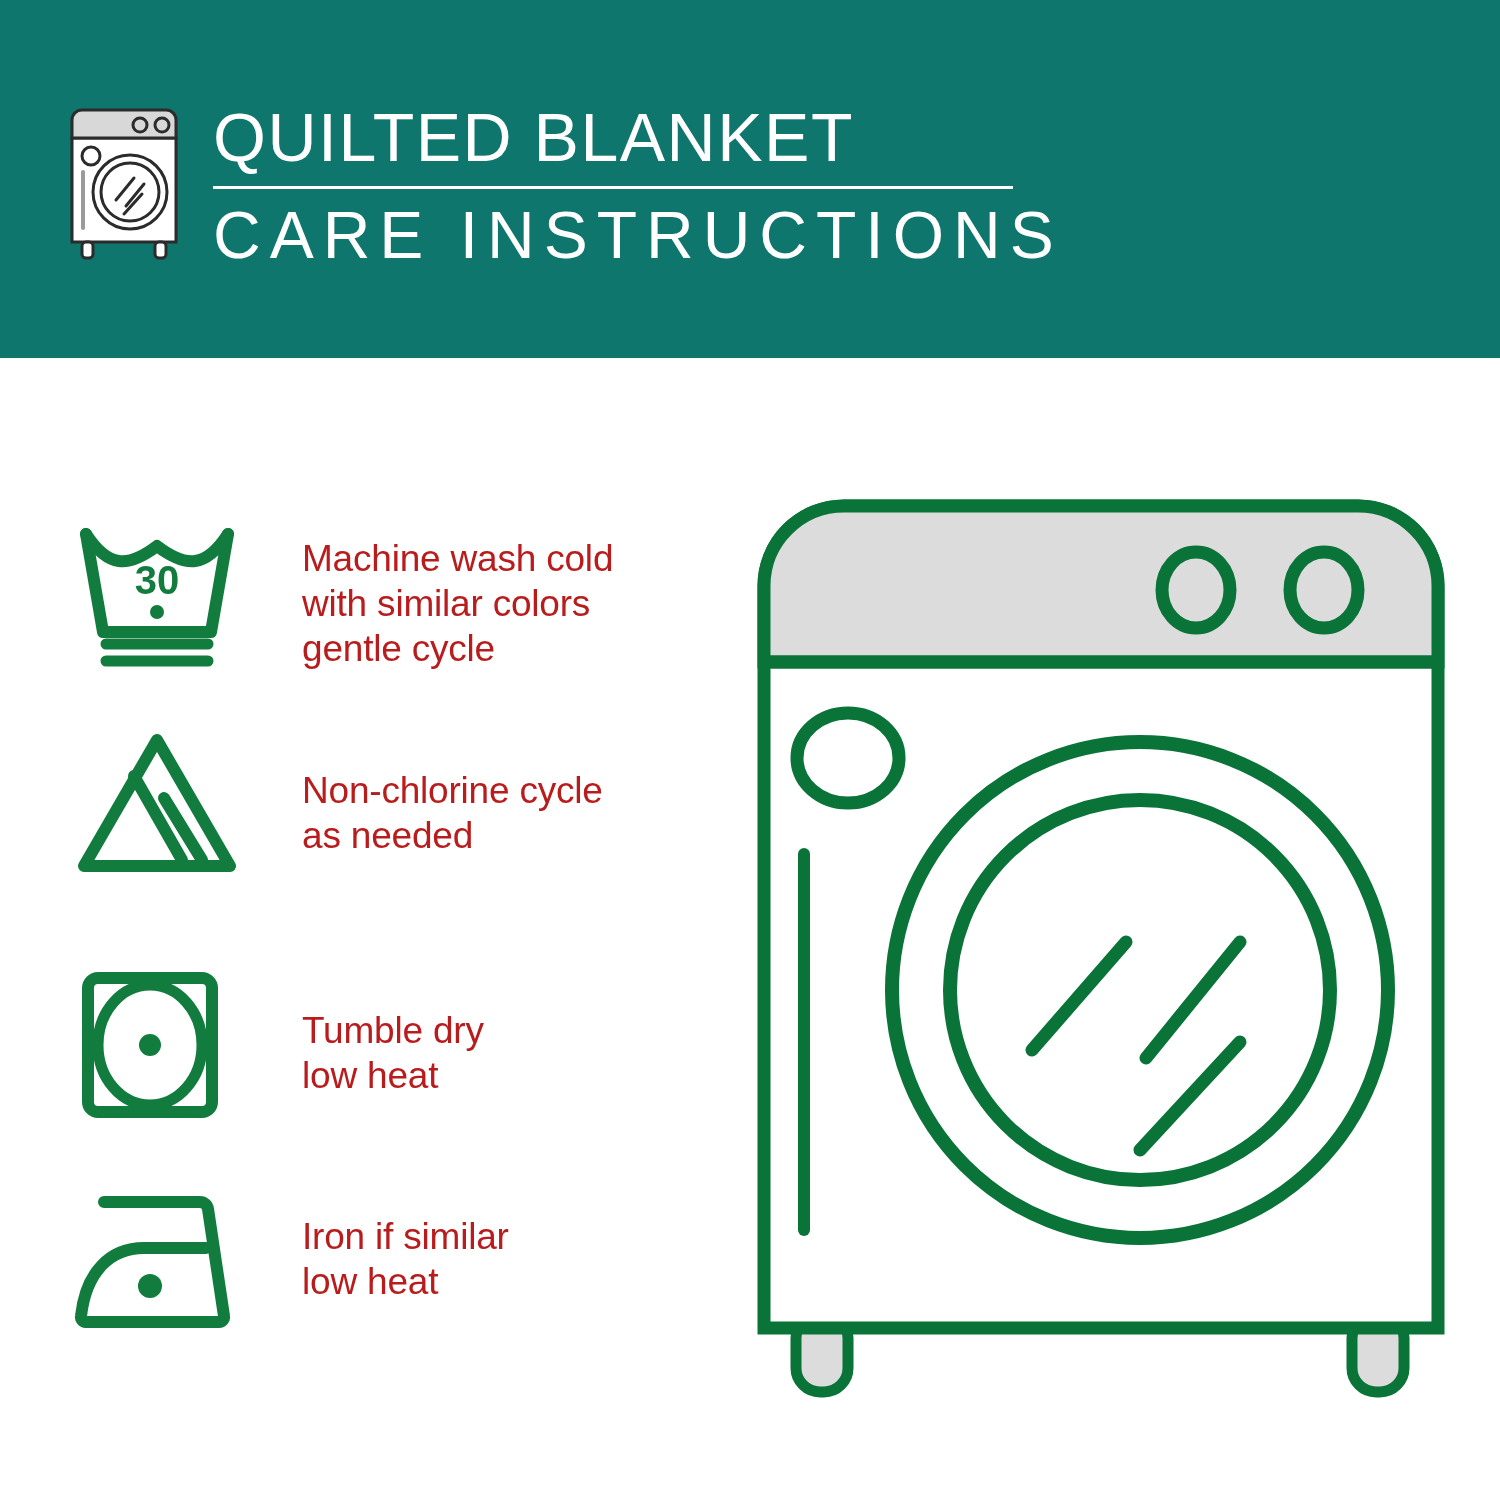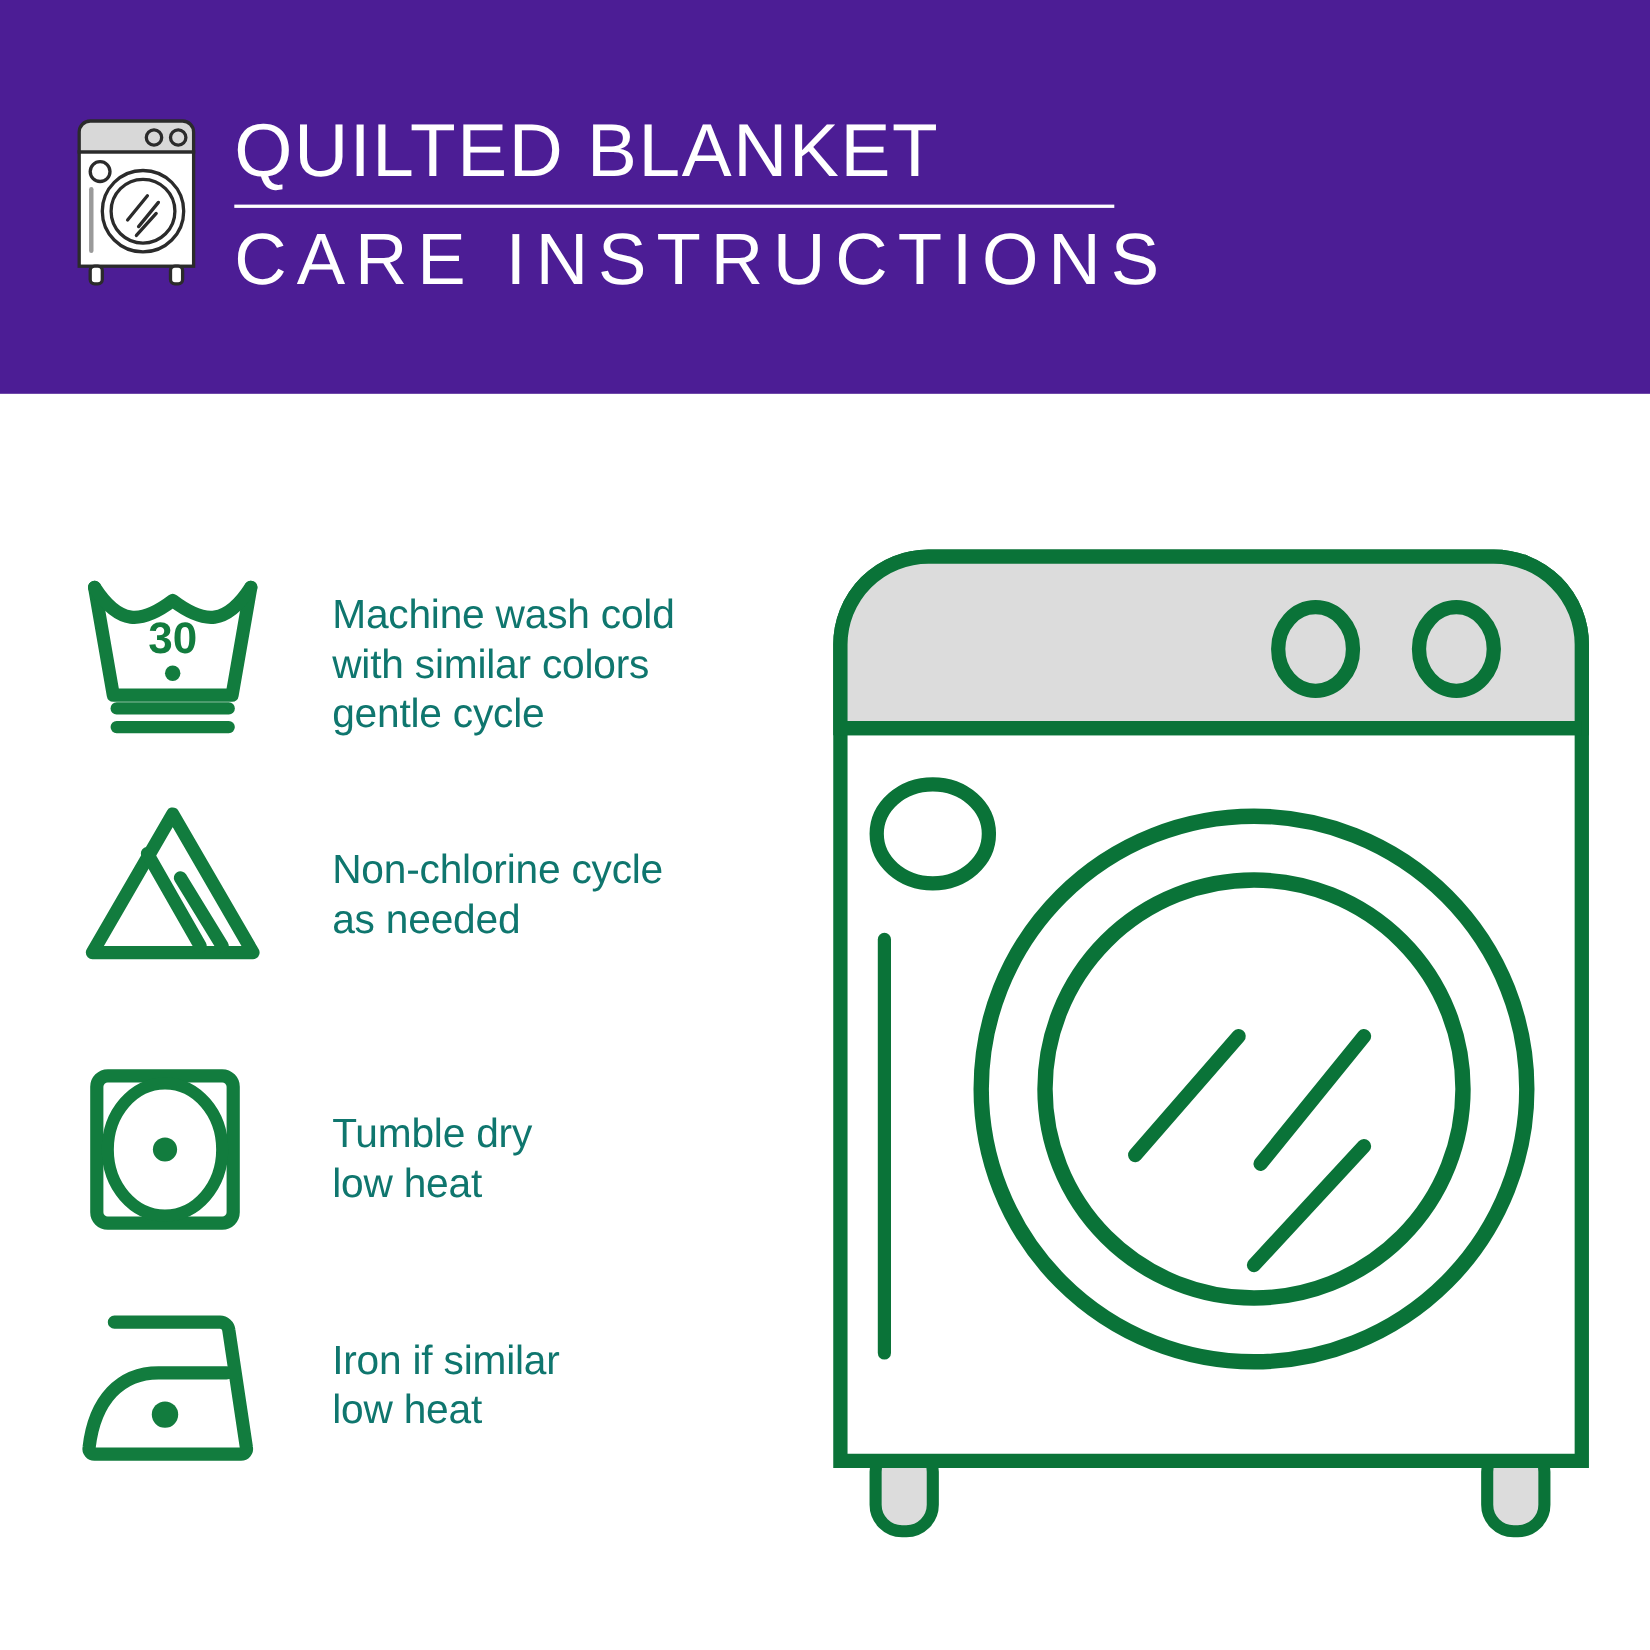--- a/index.html
+++ b/index.html
@@ -16,21 +16,21 @@
     font-family: "Liberation Sans", sans-serif;
   }
 
   
   #header-band {
     position: absolute;
     left: 0;
     top: 0;
     width: 1500px;
     height: 358px;
-    background: #4c1d95;
+    background: #0f766e;
   }
   #header-logo {
     position: absolute;
     left: 62px;
     top: 104px;
     width: 130px;
     height: 160px;
   }
   #header-text-block {
     position: absolute;
@@ -81,21 +81,21 @@
     left: 72px;
     top: 0;
     width: 170px;
     height: 150px;
   }
   .care-text {
     position: absolute;
     left: 302px;
     font-size: 37px;
     line-height: 45px;
-    color: #0f766e;
+    color: #b91c1c;
     font-weight: 400;
     letter-spacing: -0.2px;
   }
 
   
   #row-wash      { top: 162px; }
   #row-bleach    { top: 372px; }
   #row-tumble    { top: 612px; }
   #row-iron      { top: 828px; }
 

